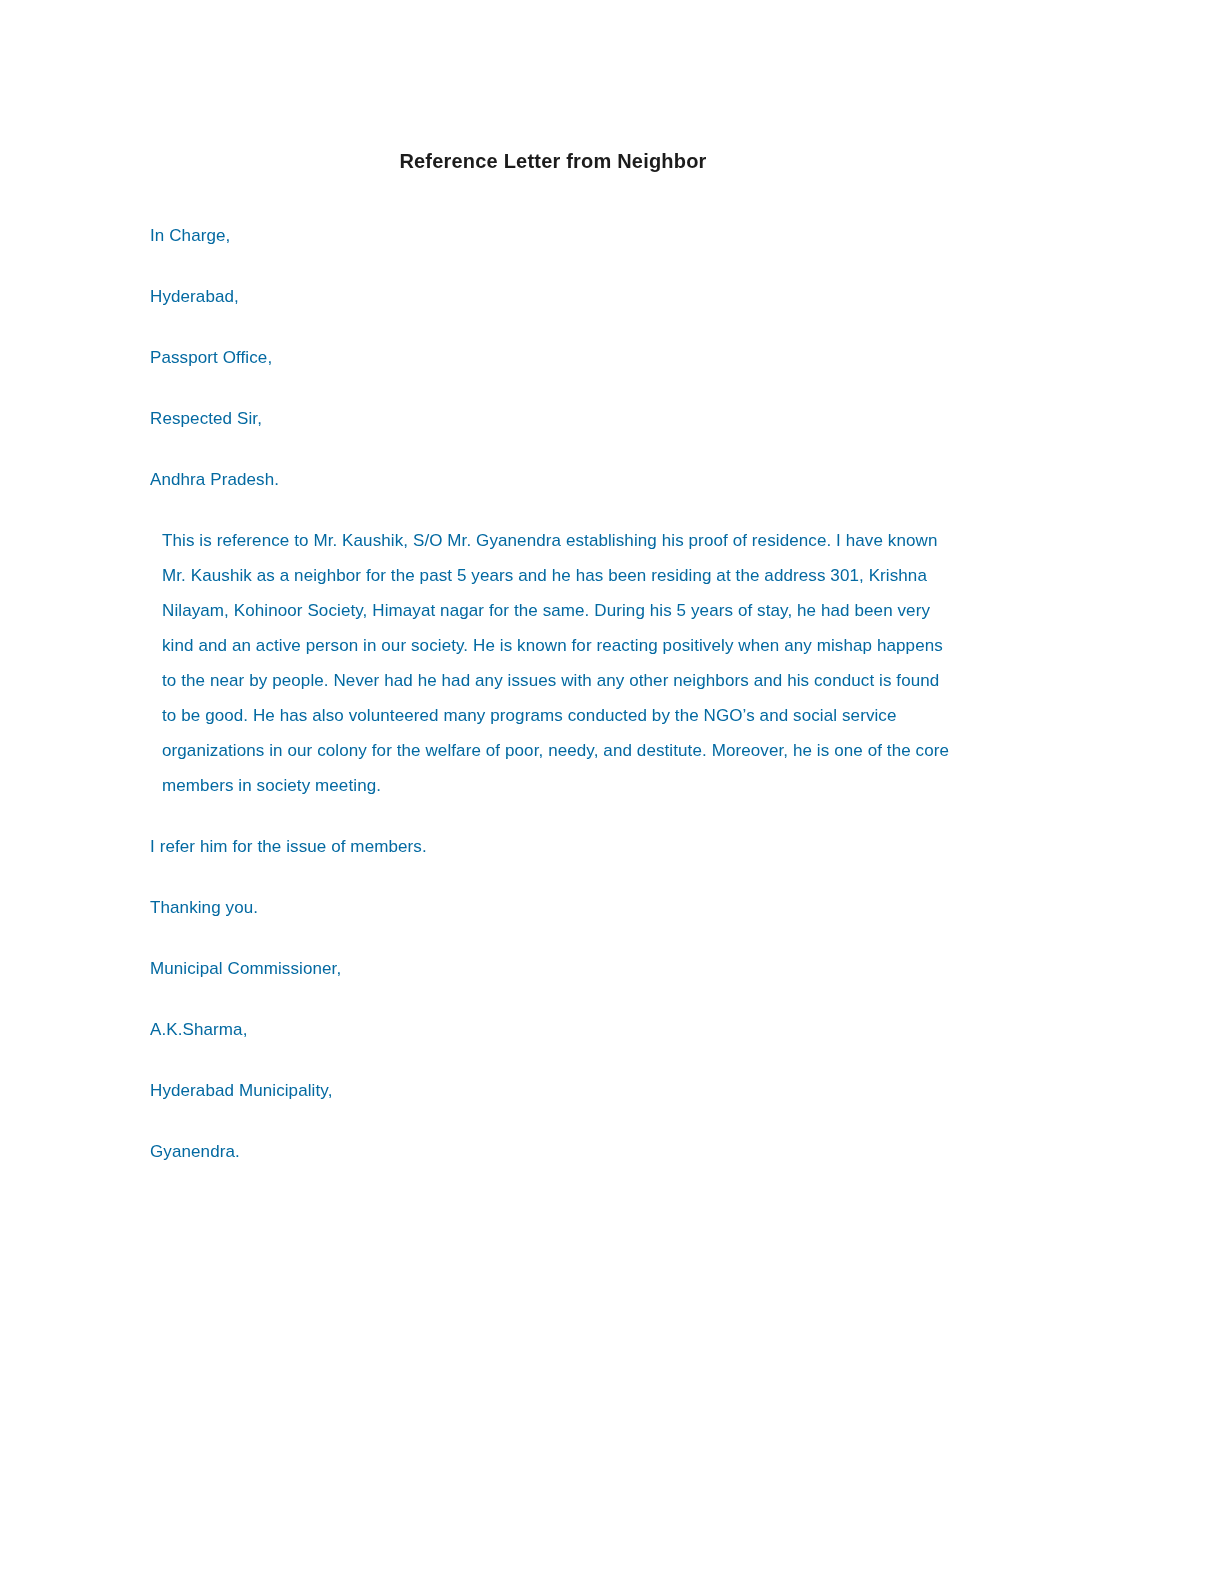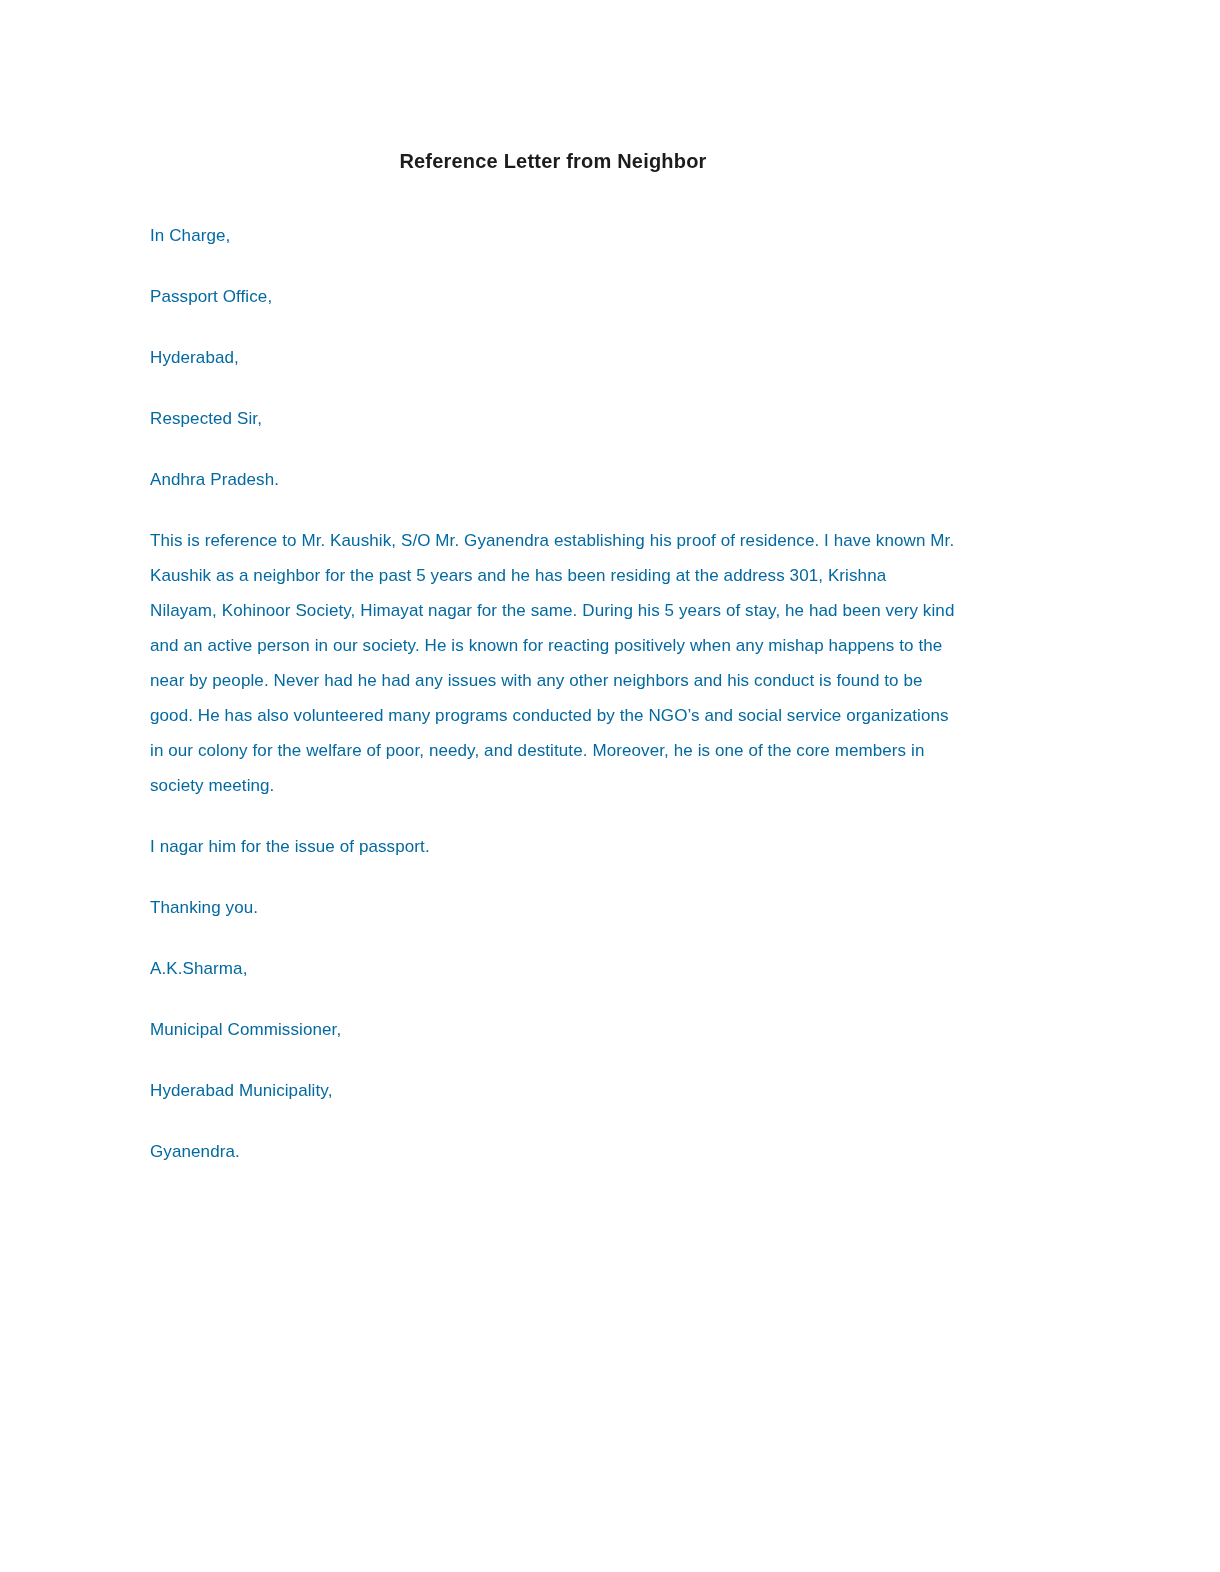--- a/index.html
+++ b/index.html
@@ -30,47 +30,48 @@
   }
   .line, .para {
     margin: 0 0 26px 0;
     font-size: 17px;
     line-height: 35px;
     color: #0369a1;
     letter-spacing: 0.1px;
   }
   .para {
     max-width: 916px;
+    margin-left: 12px;
   }
 </style>
 </head>
 <body>
 
 <div class="page">
 
   <h1 class="letter-title">Reference Letter from Neighbor</h1>
 
   <p class="line">In Charge,</p>
 
+  <p class="line">Hyderabad,</p>
+
   <p class="line">Passport Office,</p>
-
-  <p class="line">Hyderabad,</p>
 
   <p class="line">Respected Sir,</p>
 
   <p class="line">Andhra Pradesh.</p>
 
   <p class="para">This is reference to Mr. Kaushik, S/O Mr. Gyanendra establishing his proof of residence. I have known Mr. Kaushik as a neighbor for the past 5 years and he has been residing at the address 301, Krishna Nilayam, Kohinoor Society, Himayat nagar for the same. During his 5 years of stay, he had been very kind and an active person in our society. He is known for reacting positively when any mishap happens to the near by people. Never had he had any issues with any other neighbors and his conduct is found to be good. He has also volunteered many programs conducted by the NGO’s and social service organizations in our colony for the welfare of poor, needy, and destitute. Moreover, he is one of the core members in society meeting.</p>
 
-  <p class="line">I nagar him for the issue of passport.</p>
+  <p class="line">I refer him for the issue of members.</p>
 
   <p class="line">Thanking you.</p>
 
 
+  <p class="line">Municipal Commissioner,</p>
+
   <p class="line">A.K.Sharma,</p>
-
-  <p class="line">Municipal Commissioner,</p>
 
   <p class="line">Hyderabad Municipality,</p>
 
   <p class="line">Gyanendra.</p>
 
 </div>
 
 </body></html>

